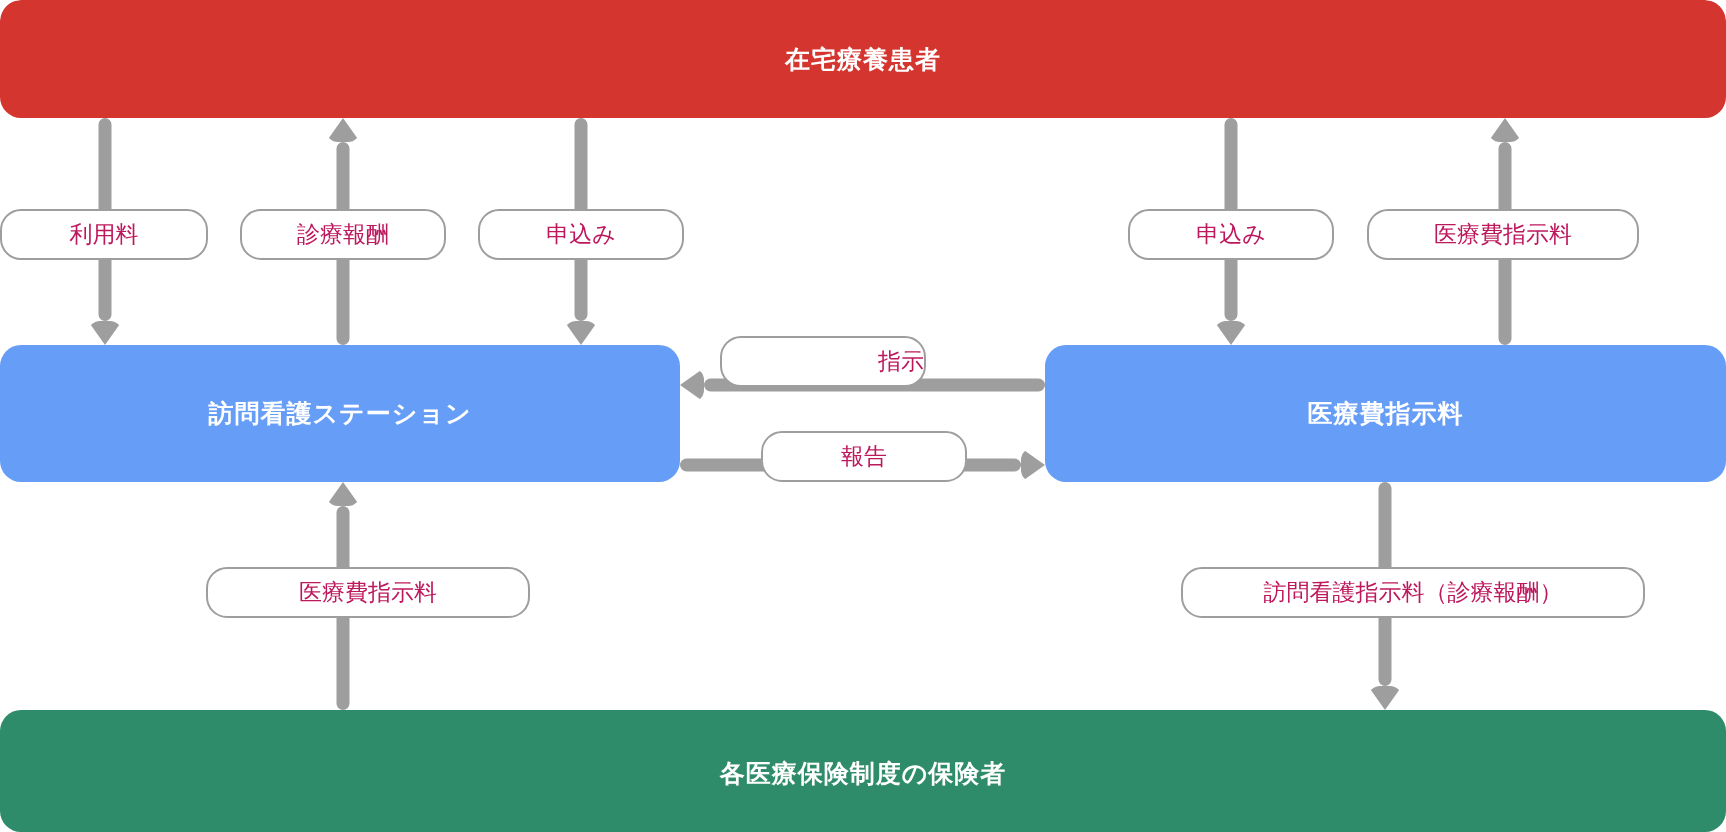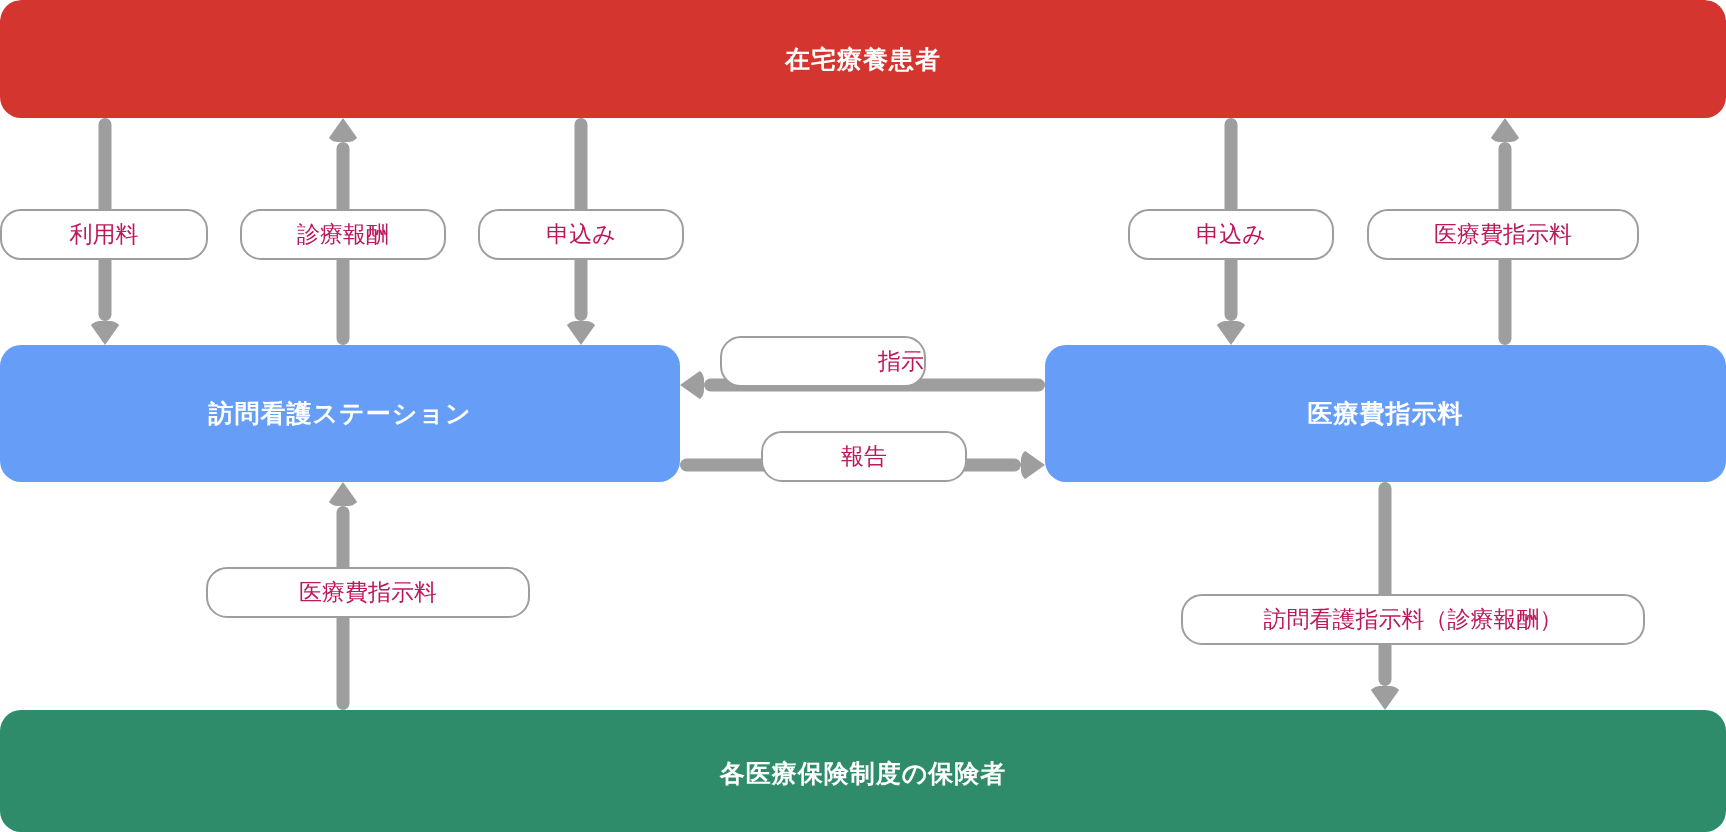--- a/index.html
+++ b/index.html
@@ -150,17 +150,17 @@
   </div>
 
   <div class="lbl" style="left:761px; top:431px; width:206px; height:51px;">
     <span>報告</span>
   </div>
 
   <div class="lbl" style="left:206px; top:567px; width:324px; height:51px;">
     <span>医療費指示料</span>
   </div>
 
-  <div class="lbl" style="left:1181px; top:594px; width:464px; height:51px;">
+  <div class="lbl" style="left:1181px; top:567px; width:464px; height:51px;">
     <span>訪問看護指示料（診療報酬）</span>
   </div>
 
 </div>
 
 </body></html>

